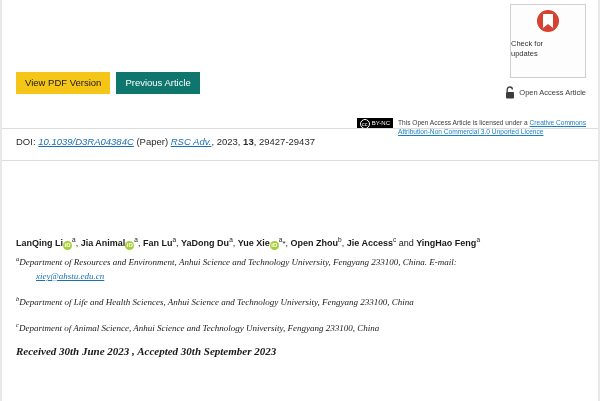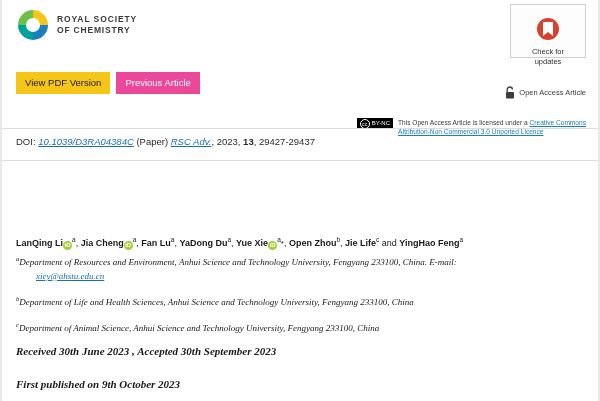--- a/index.html
+++ b/index.html
@@ -50,26 +50,26 @@
     font-weight: 700;
   }
   .logo-text .l2 { letter-spacing: 0.8px; }
 
   
   .updates-badge {
     position: absolute;
     top: 4px;
     right: 12px;
     width: 76px;
-    height: 54px;
+    height: 74px;
     border: 1px solid #d0d0d0;
     background: #fdfdfd;
     box-sizing: border-box;
-    text-align: center;
-    padding-top: 12px;
+    text-align: left;
+    padding-top: 4px;
   }
   .updates-badge .shield {
     width: 26px;
     height: 28px;
     margin: 0 auto 2px auto;
     display: block;
   }
   .updates-badge .cfu {
     font-family: "Liberation Sans", sans-serif;
     font-size: 7.5px;
@@ -94,21 +94,21 @@
     border: 0;
     cursor: pointer;
     white-space: nowrap;
     line-height: 12px;
   }
   .btn-pdf {
     background: #f5c518;
     color: #1a1a1a;
   }
   .btn-blue {
-    background: #ec4899;
+    background: #0f766e;
   }
 
   
   .oa-block {
     position: absolute;
     top: 86px;
     right: 12px;
     width: 330px;
     text-align: right;
   }
@@ -246,36 +246,20 @@
     color: #1a1a1a;
   }
   .dates-1 { top: 345px; }
   .dates-2 { top: 378px; }
 </style>
 </head>
 <body>
 
 <div class="page">
 
-  <div class="header">
-    <div class="logo">
-      <span class="logo-mark">
-        <svg width="34" height="34" viewBox="0 0 34 34">
-          <path d="M17 2 A15 15 0 0 1 32 17 L24 17 A7 7 0 0 0 17 10 Z" fill="#f5c518"></path>
-          <path d="M32 17 A15 15 0 0 1 17 32 L17 24 A7 7 0 0 0 24 17 Z" fill="#1a7fbf"></path>
-          <path d="M17 32 A15 15 0 0 1 2 17 L10 17 A7 7 0 0 0 17 24 Z" fill="#00a19a"></path>
-          <path d="M2 17 A15 15 0 0 1 17 2 L17 10 A7 7 0 0 0 10 17 Z" fill="#6cbf4b"></path>
-        </svg>
-      </span>
-      <span class="logo-text">
-        <div class="l1">ROYAL SOCIETY</div>
-        <div class="l2">OF CHEMISTRY</div>
-      </span>
-    </div>
-  </div>
 
   <div class="updates-badge">
     <span class="shield">
       <svg width="26" height="28" viewBox="0 0 26 28">
         <circle cx="13" cy="12" r="11" fill="#d8402f"></circle>
         <path d="M8 5 L18 5 L18 19 L13 15 L8 19 Z" fill="#ffffff"></path>
       </svg>
     </span>
     <div class="cfu">Check for</div>
     <div class="cfu">updates</div>
@@ -314,38 +298,37 @@
     <span>DOI: </span><a href="#">10.1039/D3RA04384C</a>
     <span>(Paper)</span>
     <span class="journal">RSC Adv.</span><span>, 2023, </span><b>13</b><span>, 29427-29437</span>
   </div>
 
   <div class="rule rule-2"></div>
 
 
   <div class="authors">
     <b>LanQing Li</b><span class="orcid">iD</span><span class="sup">a</span>,
-    <b>Jia Cheng</b><span class="orcid">iD</span><span class="sup">a</span>,
+    <b>Jia Animal</b><span class="orcid">iD</span><span class="sup">a</span>,
     <b>Fan Lu</b><span class="sup">a</span>,
     <b>YaDong Du</b><span class="sup">a</span>,
     <b>Yue Xie</b><span class="orcid">iD</span><span class="sup">a</span><span class="star">*</span>,
     <b>Open Zhou</b><span class="sup">b</span>,
-    <b>Jie Life</b><span class="sup">c</span> and
+    <b>Jie Access</b><span class="sup">c</span> and
     <b>YingHao Feng</b><span class="sup">a</span>
   </div>
 
   <div class="affils">
     <div class="affil">
       <span class="sup">a</span><span>Department of Resources and Environment, Anhui Science and Technology University, Fengyang 233100, China. E-mail: </span><br>
       <a href="#">xiey@ahstu.edu.cn</a>
     </div>
     <div class="affil">
       <span class="sup">b</span><span>Department of Life and Health Sciences, Anhui Science and Technology University, Fengyang 233100, China</span>
     </div>
     <div class="affil">
       <span class="sup">c</span><span>Department of Animal Science, Anhui Science and Technology University, Fengyang 233100, China</span>
     </div>
   </div>
 
   <div class="dates dates-1">Received 30th June 2023 , Accepted 30th September 2023</div>
-  <div class="dates dates-2">First published on 9th October 2023</div>
 
 </div>
 
 </body></html>

